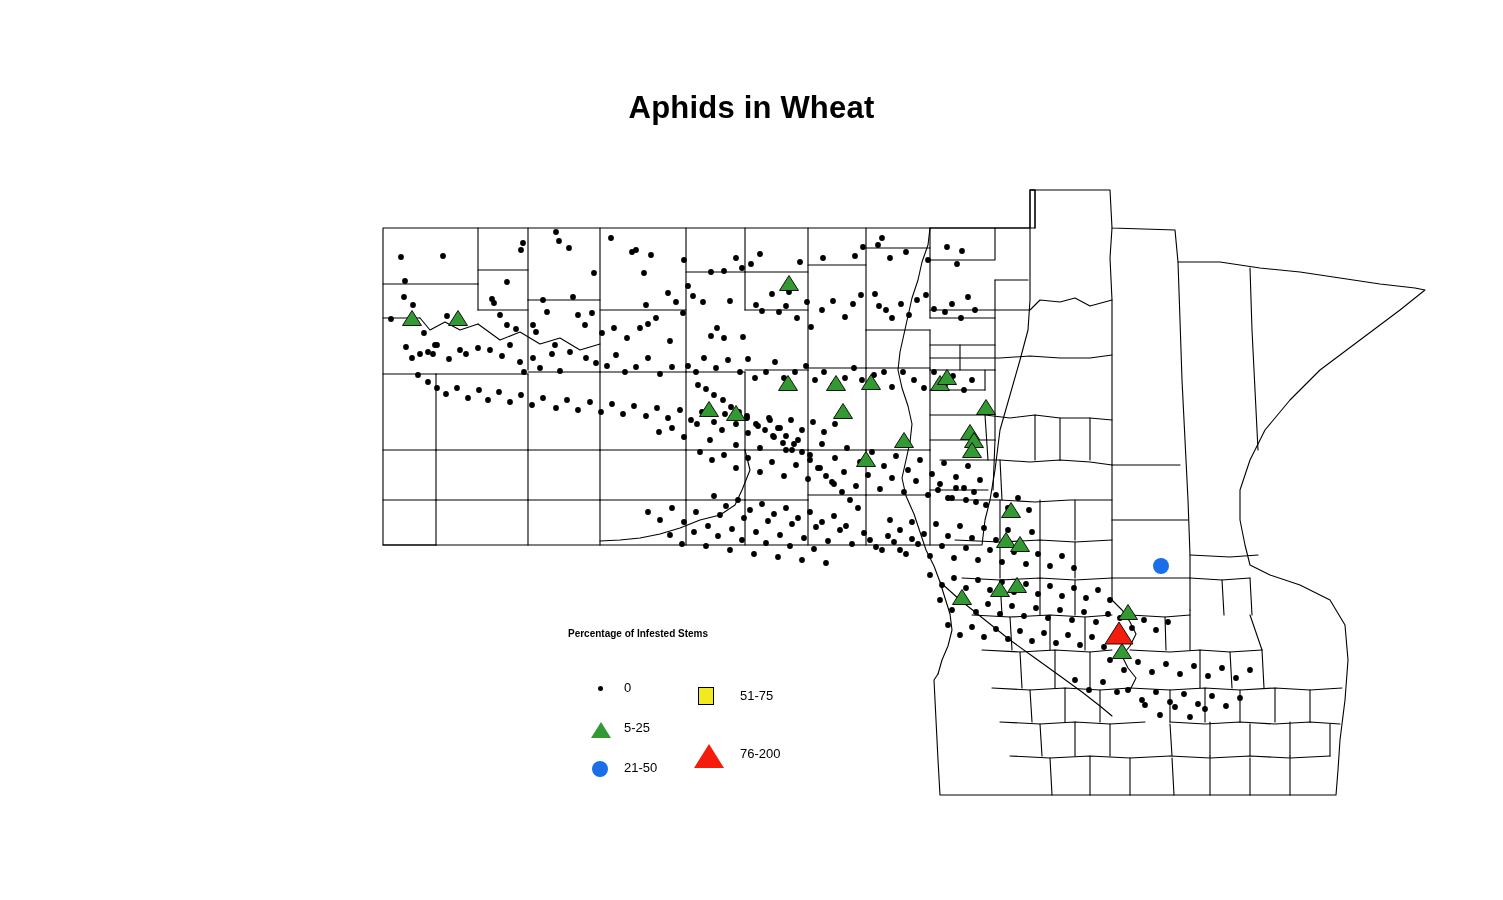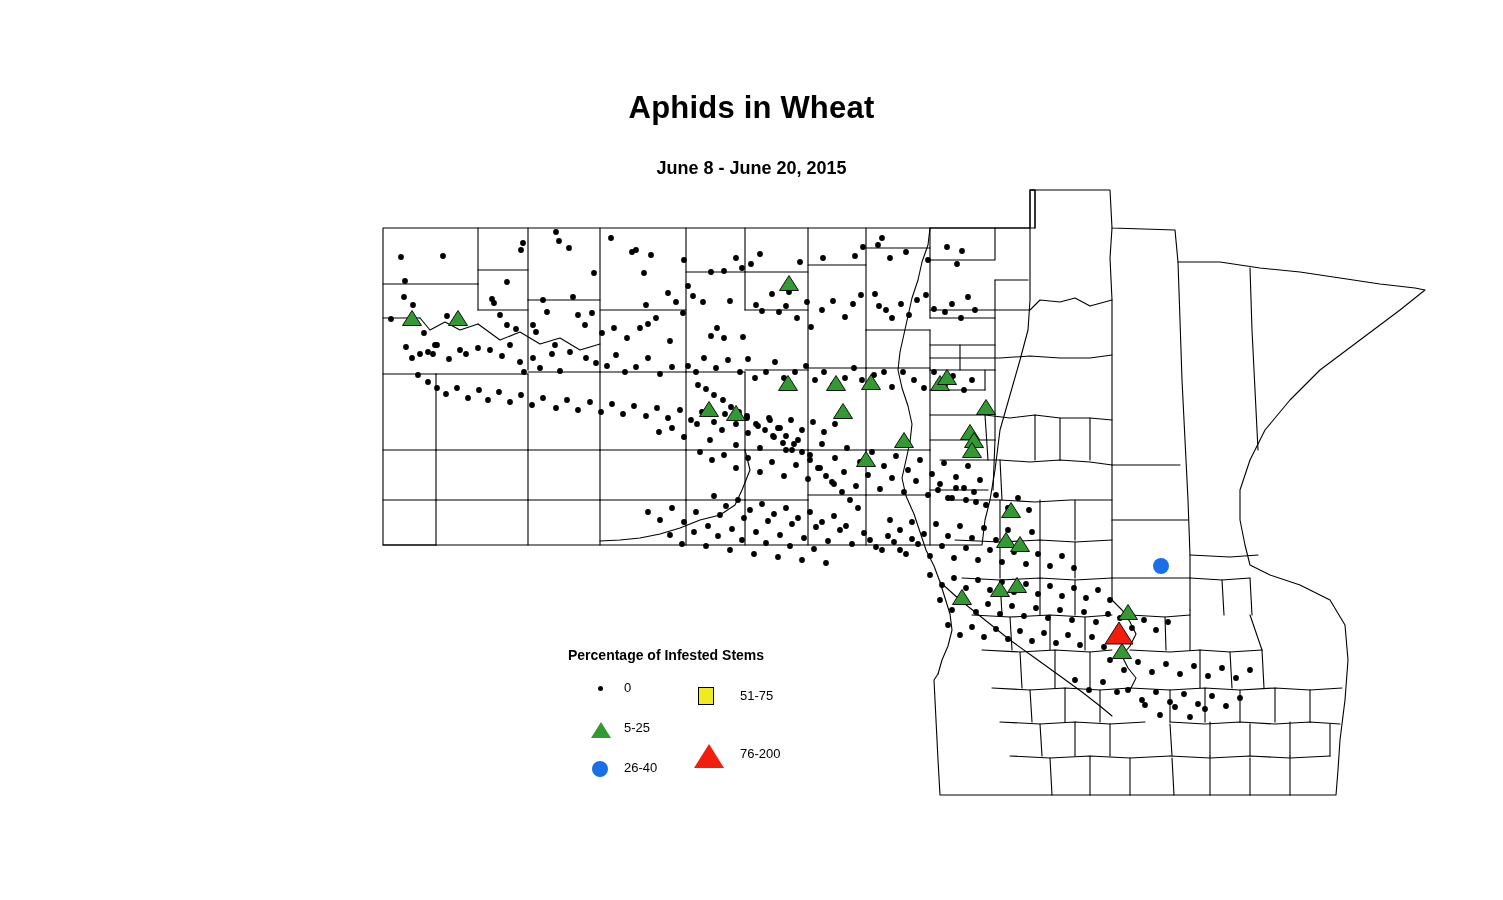--- a/index.html
+++ b/index.html
@@ -56,24 +56,23 @@
     position: absolute;
     left: 568px;
     top: 628px;
     width: 260px;
     height: 160px;
   }
   .legend-title {
     position: absolute;
     left: 0;
     top: 0;
-    font-size: 14px;
+    font-size: 10px;
     font-weight: bold;
     white-space: nowrap;
-    margin-top: 19px;
   }
   .legend-col {
     position: absolute;
   }
   .legend-col.left { left: 22px; top: 48px; }
   .legend-col.right { left: 128px; top: 56px; }
   .legend-row {
     position: relative;
     height: 40px;
   }
@@ -131,21 +130,20 @@
     border-right: 15px solid transparent;
     border-bottom: 24px solid #f41c0c;
   }
 </style>
 </head>
 <body>
 
 <div id="page-root">
 
   <div class="title">Aphids in Wheat</div>
-  <div class="subtitle">June 8 - June 20, 2015</div>
 
   <div id="map-area">
     <svg id="map-svg" width="1503" height="900" viewBox="0 0 1503 900">
       <g id="county-lines" fill="none" stroke="#000000" stroke-width="1.1" stroke-linejoin="round" stroke-linecap="round">
 
         <path d="M383,228 L1030,228 L1030,190 L1035,190 L1035,228 L1030,228
                  L1030,300 L1028,330 L1020,360 L1010,395 L1000,430 L995,470
                  L990,500 L985,520 L982,545 L930,545 L870,545 L800,545
                  L700,545 L600,545 L500,545 L430,545 L383,545 Z"></path>
 
@@ -847,21 +845,21 @@
       <div class="legend-row">
         <span class="sym">
             <span class="sym-tri-green"></span>
           </span>
         <span class="lbl">5-25</span>
       </div>
       <div class="legend-row">
         <span class="sym">
             <span class="sym-circle-blue"></span>
           </span>
-        <span class="lbl">26-40</span>
+        <span class="lbl">21-50</span>
       </div>
     </div>
 
     <div class="legend-col right">
       <div class="legend-row">
         <span class="sym">
             <span class="sym-square-yellow"></span>
           </span>
         <span class="lbl">51-75</span>
       </div>

